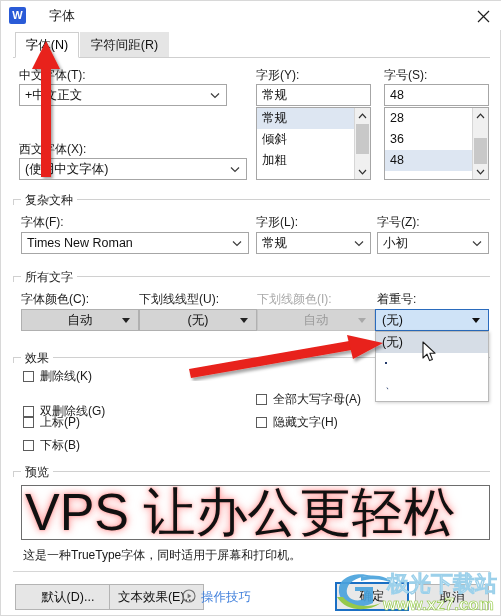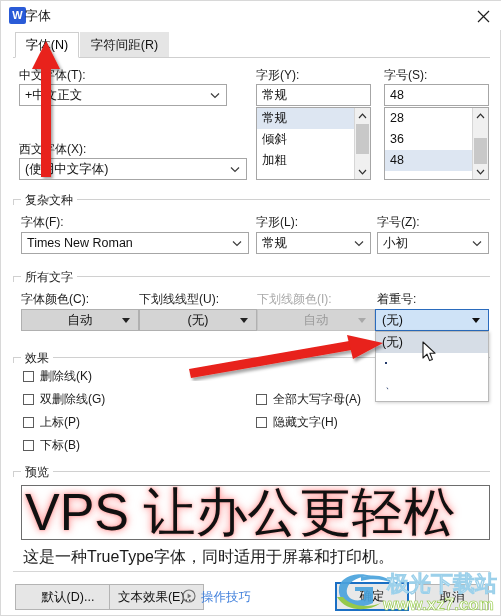--- a/index.html
+++ b/index.html
@@ -11,21 +11,21 @@
     overflow:hidden;position:relative;
     -webkit-font-smoothing:antialiased;
   }
   .dlg{position:absolute;inset:0;background:#fff;border:1px solid #d8d8d8;box-sizing:border-box;}
 
   
   .titlebar{position:absolute;left:0;top:0;width:501px;height:29px;background:#fff;}
   .wicon{position:absolute;left:8px;top:6px;width:17px;height:17px;background:#2a5bd7;
          border-radius:2px;color:#fff;font-size:11px;font-weight:bold;
          display:flex;align-items:center;justify-content:center;line-height:1;}
-  .title-text{position:absolute;left:24px;top:6px;font-size:13px;color:#1a1a1a;line-height:17px;}
+  .title-text{position:absolute;left:48px;top:6px;font-size:13px;color:#1a1a1a;line-height:17px;}
   .close-btn{position:absolute;right:6px;top:4px;width:26px;height:22px;
              display:flex;align-items:center;justify-content:center;cursor:pointer;}
   .close-btn svg{display:block;}
 
   
   .tabstrip{position:absolute;left:0;top:29px;width:501px;height:28px;}
   .tabstrip:after{content:"";position:absolute;left:12px;right:12px;bottom:0;height:1px;background:#cfcfcf;}
   .tab{position:absolute;top:2px;height:26px;box-sizing:border-box;
        display:flex;align-items:center;justify-content:center;font-size:12.5px;cursor:pointer;}
   .tab.active{left:14px;width:64px;background:#fff;border:1px solid #cfcfcf;border-bottom:1px solid #fff;z-index:2;}
@@ -80,21 +80,21 @@
   
   .cbrow{position:absolute;display:flex;align-items:center;cursor:pointer;}
   .cbox{width:11px;height:11px;box-sizing:border-box;border:1px solid #5c5c5c;background:#fff;margin-right:6px;}
   .cbtxt{font-size:12px;color:#1a1a1a;white-space:nowrap;}
 
   
   .prevbox{position:absolute;box-sizing:border-box;border:1px solid #6d6d6d;background:#fff;overflow:hidden;}
   .prevtext{position:absolute;left:3px;top:-6px;font-size:52px;line-height:64px;white-space:nowrap;
             color:#111;font-family:"Liberation Sans","DejaVu Sans",sans-serif;
             text-shadow:0 0 6px #ff9a9a,0 0 11px #ffbdbd,0 0 2px #ff8080;}
-  .prevnote{position:absolute;font-size:16px;color:#1a1a1a;}
+  .prevnote{position:absolute;font-size:12px;color:#1a1a1a;}
 
   
   .btn{position:absolute;box-sizing:border-box;height:26px;background:#e6e6e6;border:1px solid #b4b4b4;
        display:flex;align-items:center;justify-content:center;font-size:12.5px;color:#111;cursor:pointer;}
   .btn.focus{border:2px solid #1a6fc4;background:#e9e9e9;}
   .tiplink{position:absolute;display:flex;align-items:center;cursor:pointer;}
   .tiplink .txt{font-size:12.5px;color:#3c7ddb;margin-left:5px;}
 
   
   .arrow{position:absolute;pointer-events:none;z-index:60;}
@@ -263,21 +263,21 @@
   <div class="grp" style="left:12px;top:356px;width:477px;">
     <div class="gline"></div>
       <div class="gside"></div>
     <div class="gtitle">效果</div>
   </div>
 
   <div class="cbrow" style="left:22px;top:367px;">
     <span class="cbox"></span>
     <span class="cbtxt">删除线(K)</span>
   </div>
-  <div class="cbrow" style="left:22px;top:390px;">
+  <div class="cbrow" style="left:22px;top:402px;">
     <span class="cbox"></span>
     <span class="cbtxt">双删除线(G)</span>
   </div>
   <div class="cbrow" style="left:22px;top:413px;">
     <span class="cbox"></span>
     <span class="cbtxt">上标(P)</span>
   </div>
   <div class="cbrow" style="left:22px;top:436px;">
     <span class="cbox"></span>
     <span class="cbtxt">下标(B)</span>

